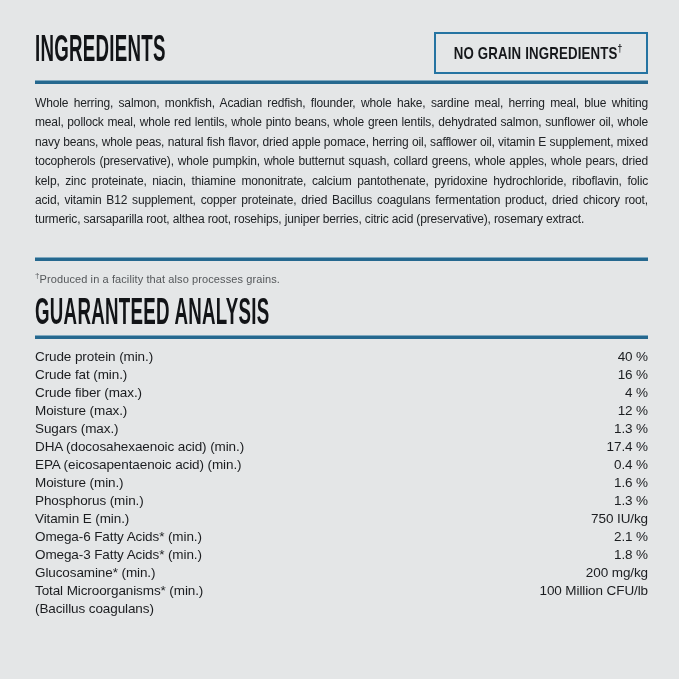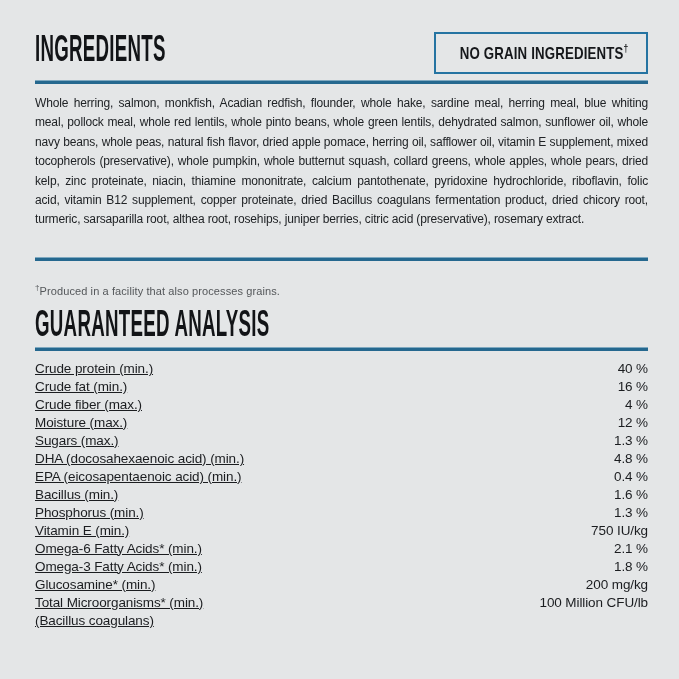--- a/index.html
+++ b/index.html
@@ -22,21 +22,21 @@
     letter-spacing: 0.5px;
     white-space: nowrap;
   }
 
   .hdr { display: flex; justify-content: space-between; align-items: flex-start; height: 50px; gap: 8px; }
 
   .badge {
     width: 214px; height: 42px;
     border: 2px solid #2574a2;
     box-sizing: border-box;
-    display: flex; align-items: center; justify-content: flex-start;
+    display: flex; align-items: center; justify-content: flex-end;
     margin-top: 2px;
     background: transparent;
   }
   .badge-text {
     display: inline-block;
     transform: scaleX(0.78);
     font-weight: bold;
     font-size: 17px;
     letter-spacing: 0.2px;
     white-space: nowrap;
@@ -53,37 +53,37 @@
     margin: 10px 0 0 0;
     font-size: 12px;
     line-height: 19.4px;
     letter-spacing: -0.15px;
     text-align: justify;
     color: #202326;
     height: 156px;
   }
 
   .footnote {
-    margin: 22px 0 0 0;
+    margin: 10px 0 0 0;
     font-size: 11px;
     color: #54575a;
     letter-spacing: 0.1px;
   }
   .footnote sup { font-size: 8px; }
 
   .ga-title { margin-top: 8px; }
 
   .table { margin-top: 9px; }
   .row {
     display: flex; justify-content: space-between;
     font-size: 13.5px; line-height: 18px;
     letter-spacing: -0.1px;
     color: #1b1d20;
   }
-  .row .lbl { text-align: left; text-decoration: underline; }
+  .row .lbl { text-align: left; }
   .row .val { text-align: center; white-space: nowrap; }
 </style>
 </head>
 <body>
 
 <div class="label">
 
   <div class="hdr">
     <h1>
       <span class="cond">INGREDIENTS</span>
@@ -123,28 +123,28 @@
       <div class="row">
         <span class="lbl">Moisture (max.)</span>
         <span class="val">12 %</span>
       </div>
       <div class="row">
         <span class="lbl">Sugars (max.)</span>
         <span class="val">1.3 %</span>
       </div>
       <div class="row">
         <span class="lbl">DHA (docosahexaenoic acid) (min.)</span>
-        <span class="val">4.8 %</span>
+        <span class="val">17.4 %</span>
       </div>
       <div class="row">
         <span class="lbl">EPA (eicosapentaenoic acid) (min.)</span>
         <span class="val">0.4 %</span>
       </div>
       <div class="row">
-        <span class="lbl">Bacillus (min.)</span>
+        <span class="lbl">Moisture (min.)</span>
         <span class="val">1.6 %</span>
       </div>
       <div class="row">
         <span class="lbl">Phosphorus (min.)</span>
         <span class="val">1.3 %</span>
       </div>
       <div class="row">
         <span class="lbl">Vitamin E (min.)</span>
         <span class="val">750 IU/kg</span>
       </div>

